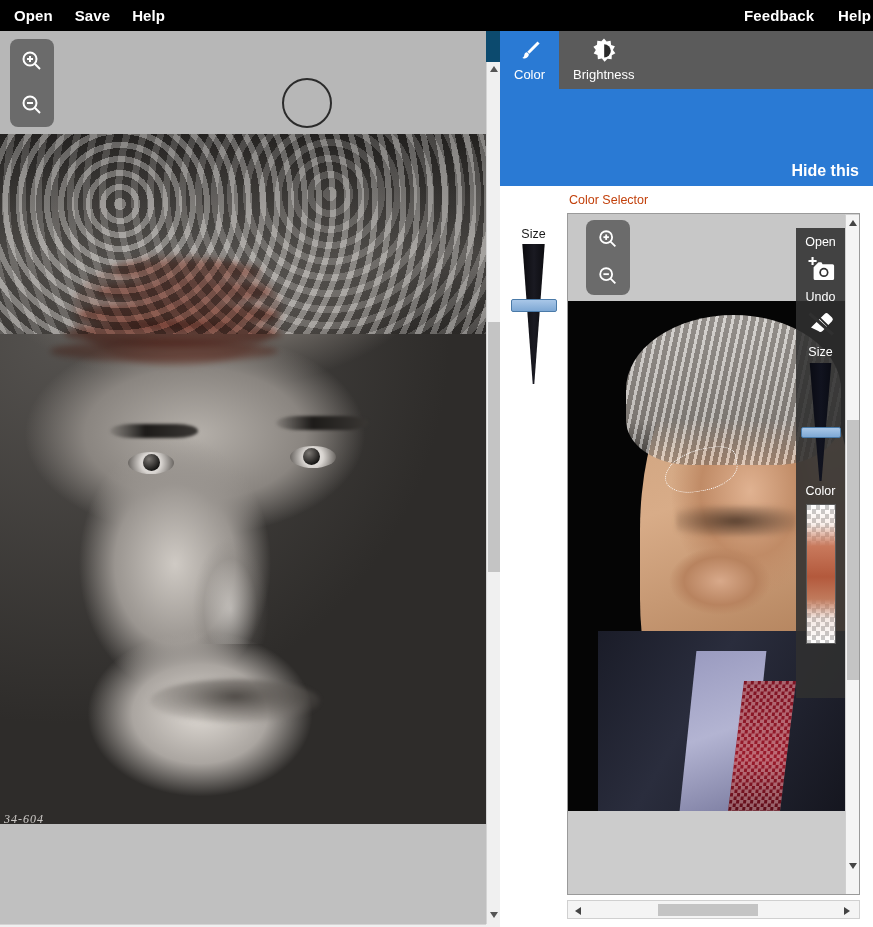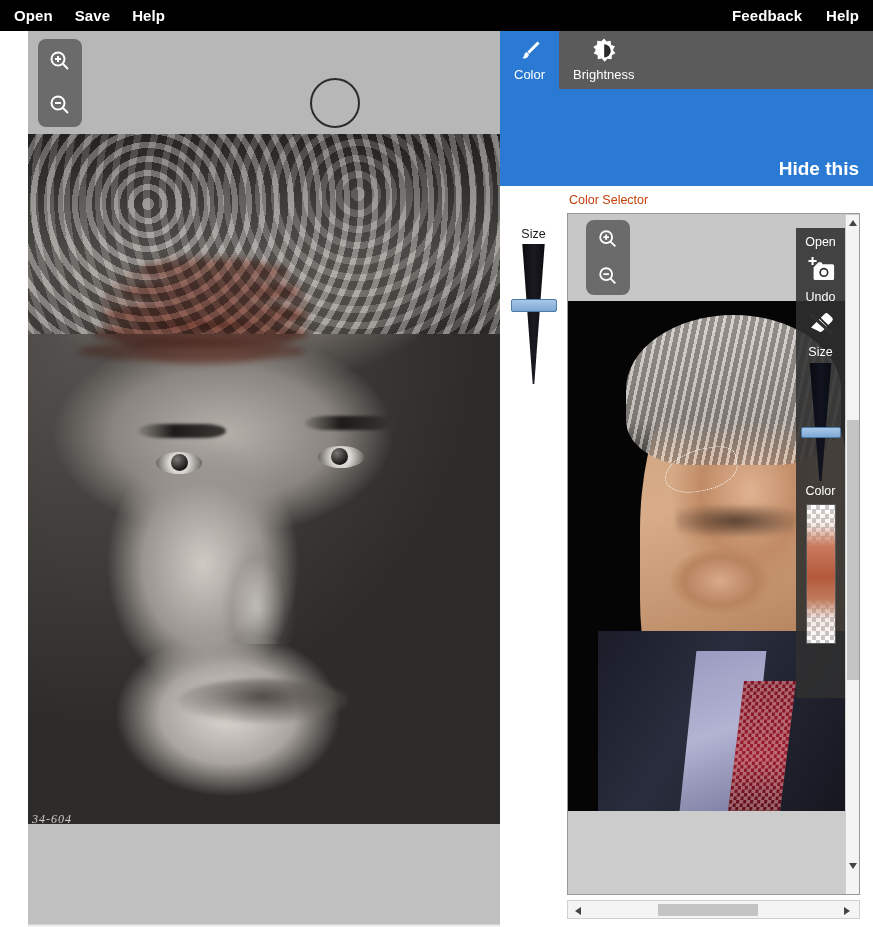--- a/index.html
+++ b/index.html
@@ -13,33 +13,32 @@
 
   
   #topbar {
     position: absolute; top: 0; left: 0;
     width: 873px; height: 31px;
     background: #000000;
     display: flex; align-items: center;
     z-index: 50;
   }
   #topbar .menu-left { display: flex; align-items: center; padding-left: 14px; gap: 22px; }
-  #topbar .menu-right { margin-left: auto; display: flex; align-items: center; padding-right: 14px; gap: 24px; }
+  #topbar .menu-right { margin-left: auto; display: flex; align-items: center; padding-right: 2px; gap: 24px; }
   .menu-item {
     color: #ffffff; font-size: 15px; font-weight: bold;
     cursor: pointer; line-height: 31px; white-space: nowrap;
     letter-spacing: 0.1px;
   }
 
   
   #left-panel {
     position: absolute; top: 31px; left: 0;
     width: 500px; height: 896px;
-    background: #1d4ed8;
-    margin-left: 28px;
+    background: #0c4a6e;
   }
   #canvas-toolbar-strip {
     position: absolute; top: 0; left: 0;
     width: 486px; height: 103px;
     background: #b7b7b7;
   }
   #canvas-zoom-group {
     position: absolute; top: 8px; left: 10px;
     width: 44px; height: 88px;
     background: #6b6b6b;
@@ -200,21 +199,21 @@
     position: absolute; top: 58px; left: 0;
     width: 373px; height: 97px;
     background: #2a7ad4;
     padding: 10px 14px 6px 12px;
   }
   #instruction-text {
     color: #ffffff; font-size: 14.5px; line-height: 21px;
   }
   #hide-this {
     position: absolute; right: 14px; bottom: 6px;
-    color: #ffffff; font-size: 19px; font-weight: bold;
+    color: #ffffff; font-size: 16px; font-weight: bold;
     cursor: pointer;
   }
 
   
   #sliders-col {
     position: absolute; top: 160px; left: 0;
     width: 67px; height: 560px;
   }
   .slider-label {
     text-align: center; font-size: 12.5px; color: #1a1a1a;

